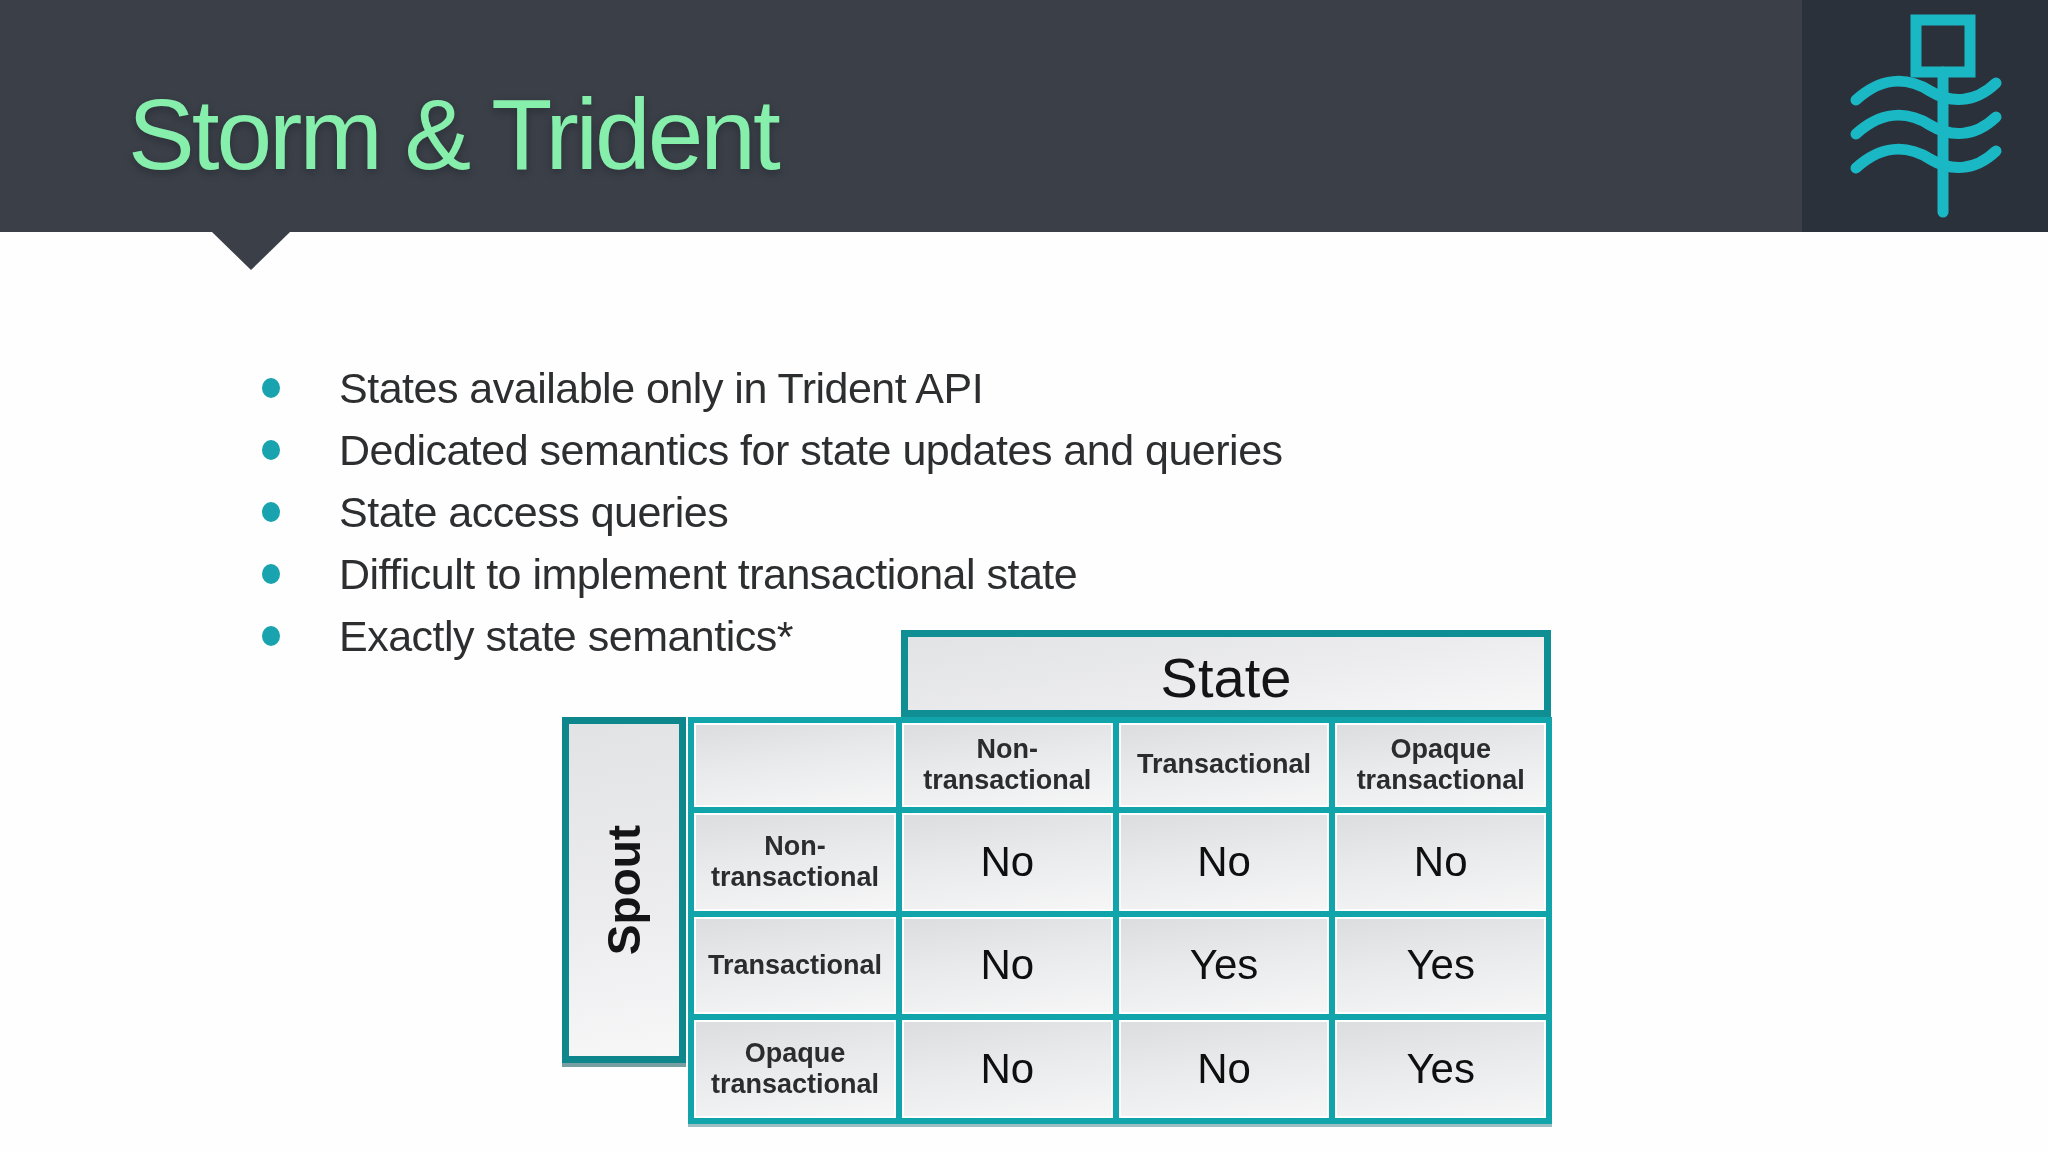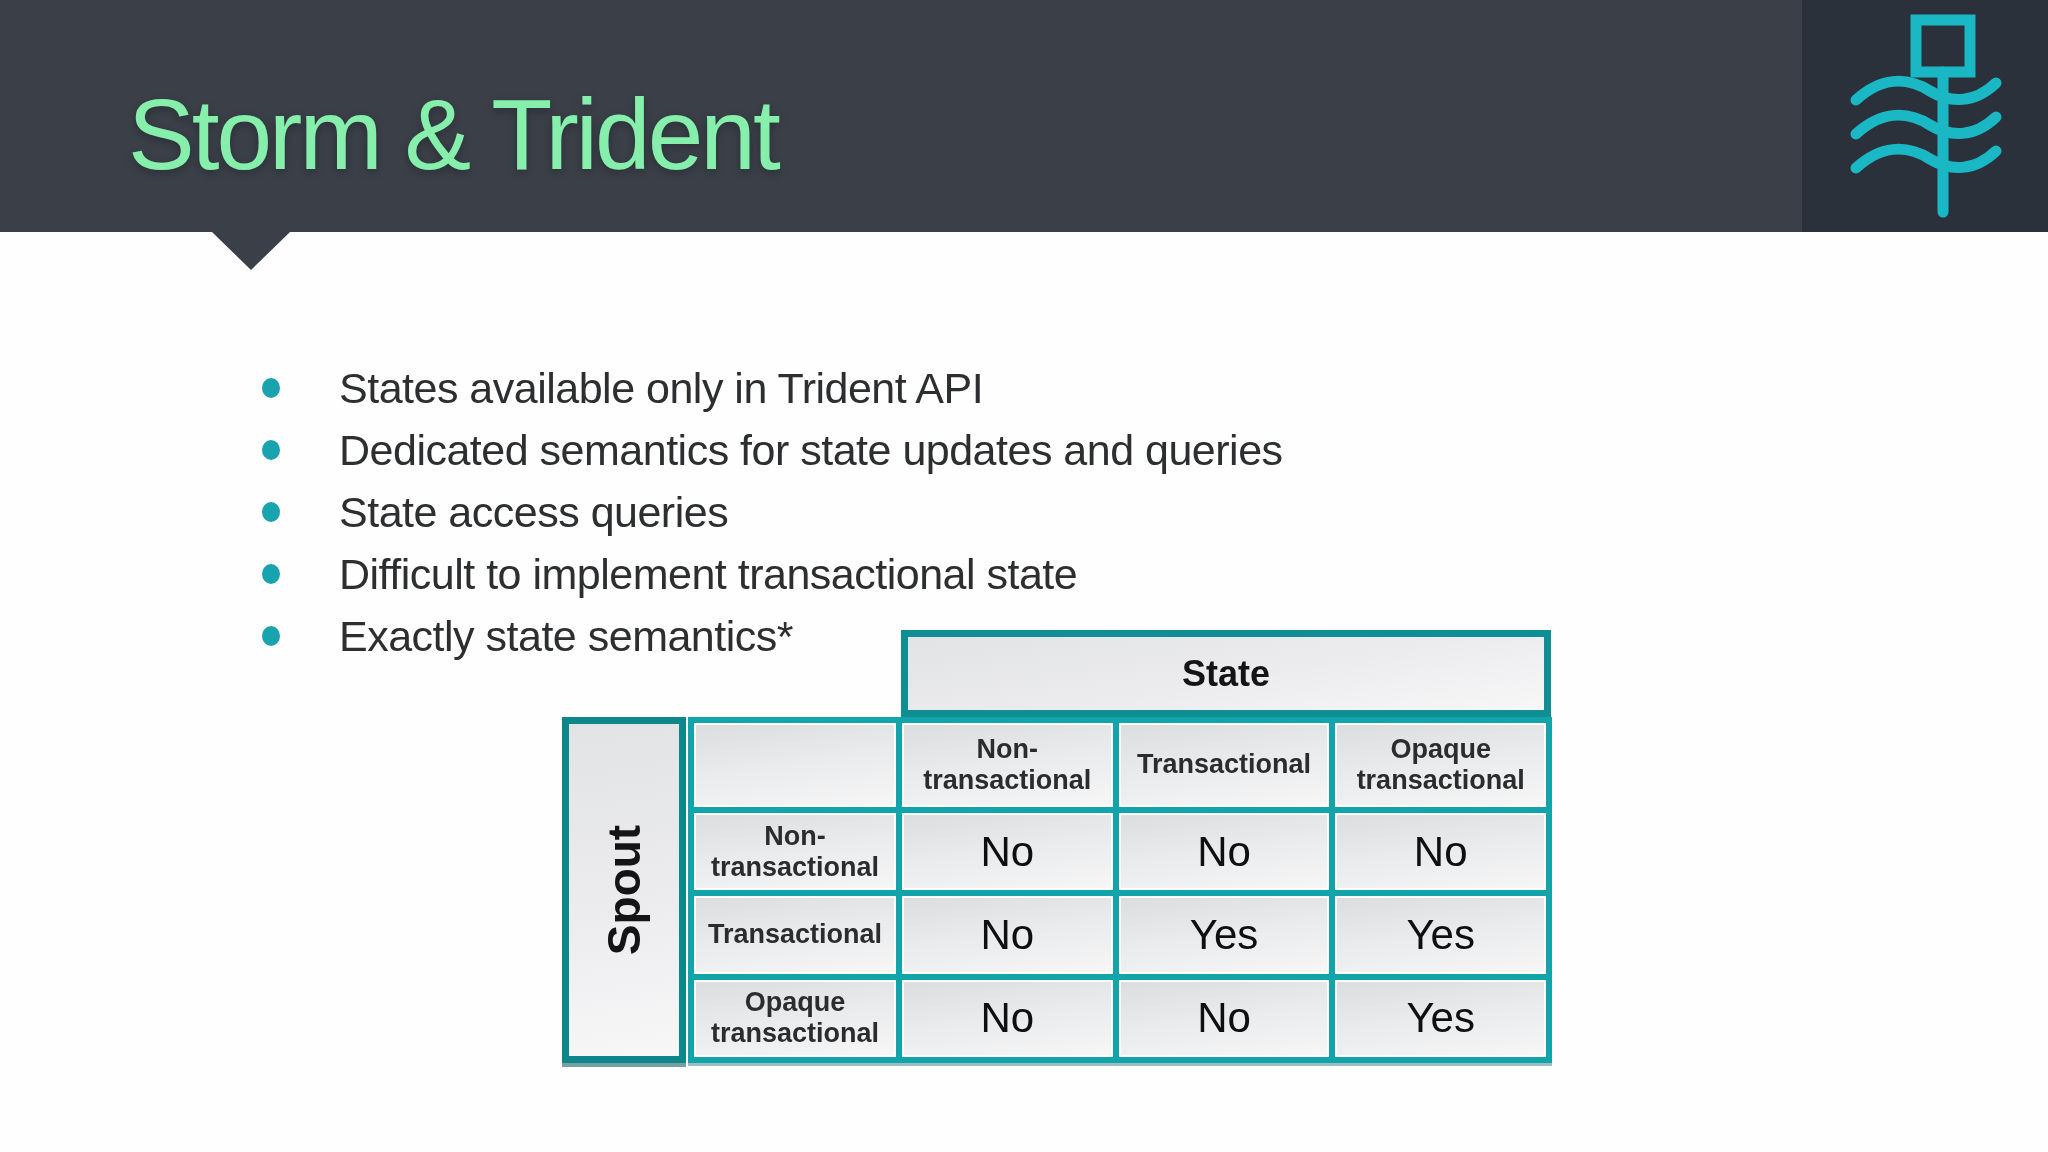--- a/index.html
+++ b/index.html
@@ -23,35 +23,35 @@
   }
   
   .bullets{position:absolute;left:246px;top:341px;margin:16px;padding:0;list-style:none;width:1400px;}
   .bullets li{display:flex;align-items:center;height:62px;}
   .dot{flex:0 0 auto;width:18px;height:20px;border-radius:50%;background:#18a3ae;margin-right:59px;}
   .btxt{font-size:43px;color:#2d2e30;white-space:nowrap;letter-spacing:-0.5px;}
   
   .state-box{
     position:absolute;left:901px;top:630px;width:650px;height:87px;box-sizing:border-box;
     border:7px solid #0f8e94;background:linear-gradient(170deg,#e2e3e5 0%,#ececee 55%,#f7f7f8 100%);
-    display:flex;align-items:center;justify-content:center;
-    font-size:36px;font-weight:bold;color:#141416;
+    display:flex;align-items:flex-end;justify-content:center;
+    font-size:56px;font-weight:normal;color:#141416;
     box-shadow:0 3px 0 rgba(10,96,100,.45);
   }
   .spout-box{
     position:absolute;left:562px;top:717px;width:124px;height:346px;box-sizing:border-box;
     border:7px solid #0d868c;background:linear-gradient(170deg,#e2e3e5 0%,#ececee 55%,#f7f7f8 100%);
     display:flex;align-items:center;justify-content:center;
     box-shadow:0 4px 0 rgba(8,80,84,.55);
   }
   .vtext{
     transform:rotate(-90deg);font-size:46px;font-weight:bold;color:#141416;white-space:nowrap;
   }
   .grid{
-    position:absolute;left:688px;top:717px;width:864px;height:346px;box-sizing:border-box;
+    position:absolute;left:688px;top:717px;width:864px;height:407px;box-sizing:border-box;
     background:#11a4ab;padding:6px;
     display:grid;grid-template-columns:202px 1fr 1fr 1fr;grid-template-rows:84px 1fr 1fr 1fr;gap:6px;
     box-shadow:0 3px 0 rgba(10,96,100,.4);
   }
   .cell{
     background:linear-gradient(172deg,#dcdddf 0%,#e9eaeb 45%,#f6f6f7 100%);
     border:2px solid #ffffff;box-sizing:border-box;
     display:flex;align-items:center;justify-content:center;text-align:center;
   }
   .cell.hd{font-size:27px;font-weight:bold;color:#2b2c2e;line-height:1.15;padding:0 8px;}

